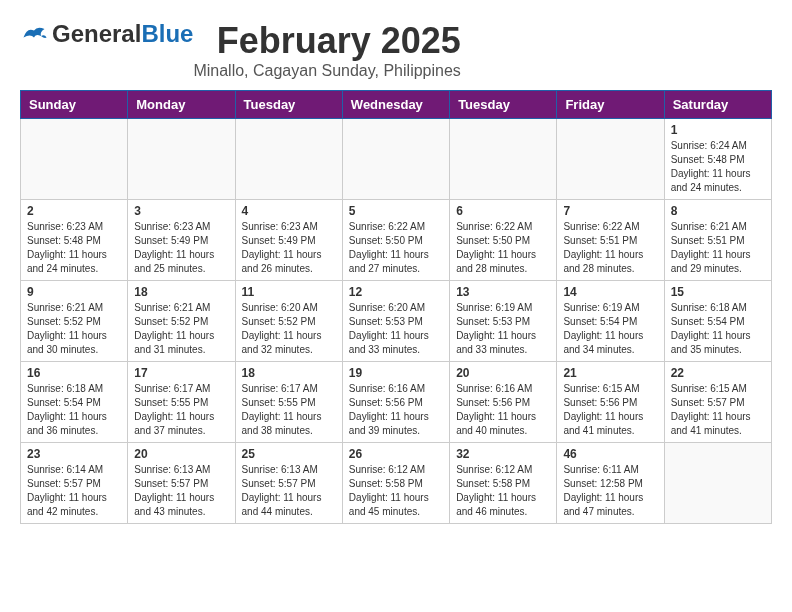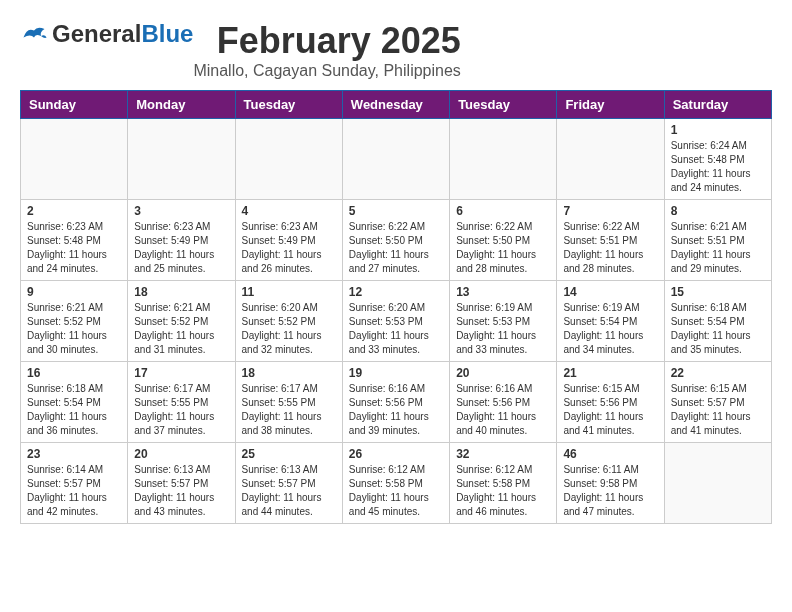--- a/index.html
+++ b/index.html
@@ -315,20 +315,20 @@
         <td>
           <span class="day-num">32</span>
           <div class="day-info" style="white-space: pre-line;">Sunrise: 6:12 AM
 Sunset: 5:58 PM
 Daylight: 11 hours
 and 46 minutes.</div>
         </td>
         <td>
           <span class="day-num">46</span>
           <div class="day-info" style="white-space: pre-line;">Sunrise: 6:11 AM
-Sunset: 9:58 PM
+Sunset: 12:58 PM
 Daylight: 11 hours
 and 47 minutes.</div>
         </td>
         <td class="empty"></td>
       </tr>
     </tbody>
 </table>
 
 </body></html>

